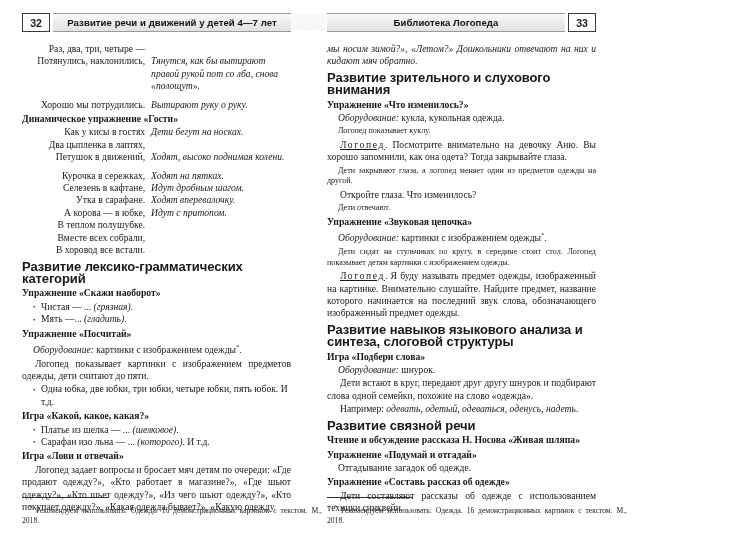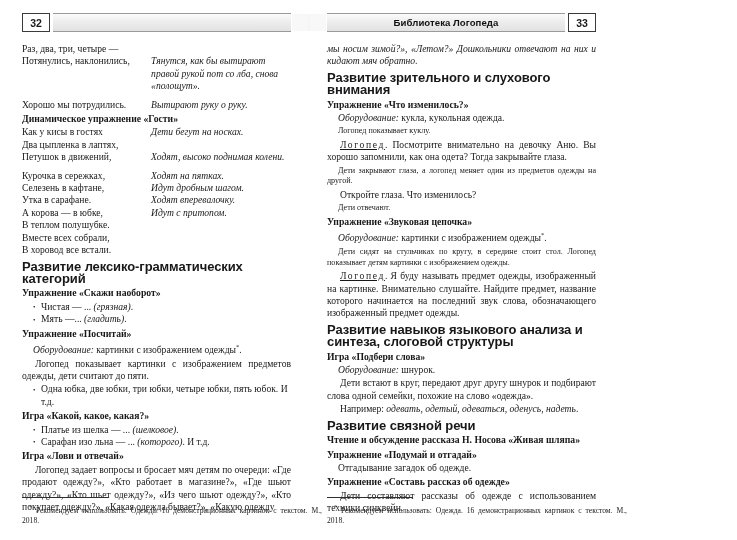--- a/index.html
+++ b/index.html
@@ -148,21 +148,21 @@
   .verse {
     width: 100%;
     border-collapse: collapse;
   }
   .verse td {
     vertical-align: top;
     padding: 0;
     font-size: 9.6px;
     line-height: 12.4px;
   }
-  .verse td.vl { width: 48%; padding-right: 6px; }
+  .verse td.vl { width: 48%; padding-right: 6px; text-align: right; }
   .verse td.vr { width: 52%; font-style: italic; }
   .vspace { height: 6px; }
 
   
   .footnote {
     position: absolute;
     bottom: 14px;
     font-size: 7.6px;
     line-height: 10px;
     text-align: justify;
@@ -182,20 +182,21 @@
 </head>
 <body>
 
 <div class="spread">
 
   <div class="page page-left">
 
     <div class="runhead rh-left">
       <div class="folio">32</div>
       <div class="headbar">
+        <span class="headbar-title">Развитие речи и движений у детей 4—7 лет</span>
         <span class="headbar-ghost right"></span>
       </div>
     </div>
 
     <div class="col">
 
       <table class="verse">
         <tbody>
           <tr>
             <td class="vl">Раз, два, три, четыре —</td>

